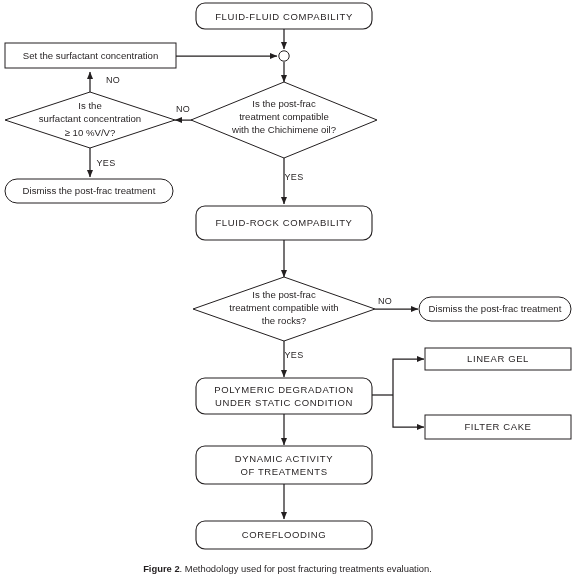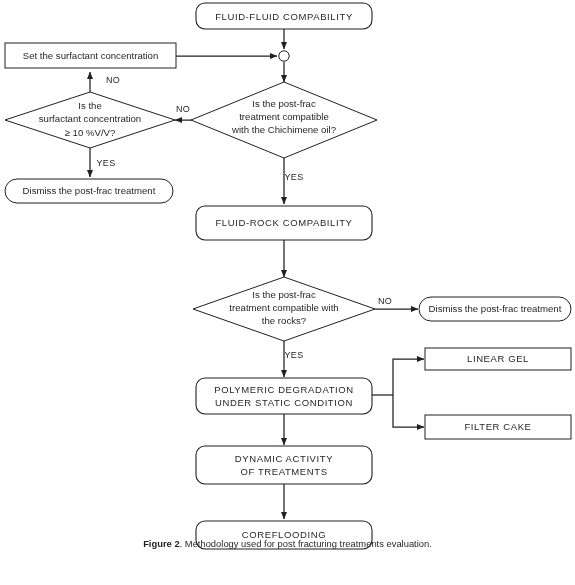--- a/index.html
+++ b/index.html
@@ -53,21 +53,21 @@
   .t-normal {
     font-size: 9.6px;
   }
   .t-edge {
     font-size: 9px;
     letter-spacing: 0.3px;
   }
   .caption {
     position: absolute;
     left: 0;
-    top: 538px;
+    top: 563px;
     width: 575px;
     text-align: center;
     font-size: 9.4px;
     color: #231f20;
     font-family: "Liberation Sans", sans-serif;
   }
   .caption b {
     font-weight: bold;
   }
 </style>

